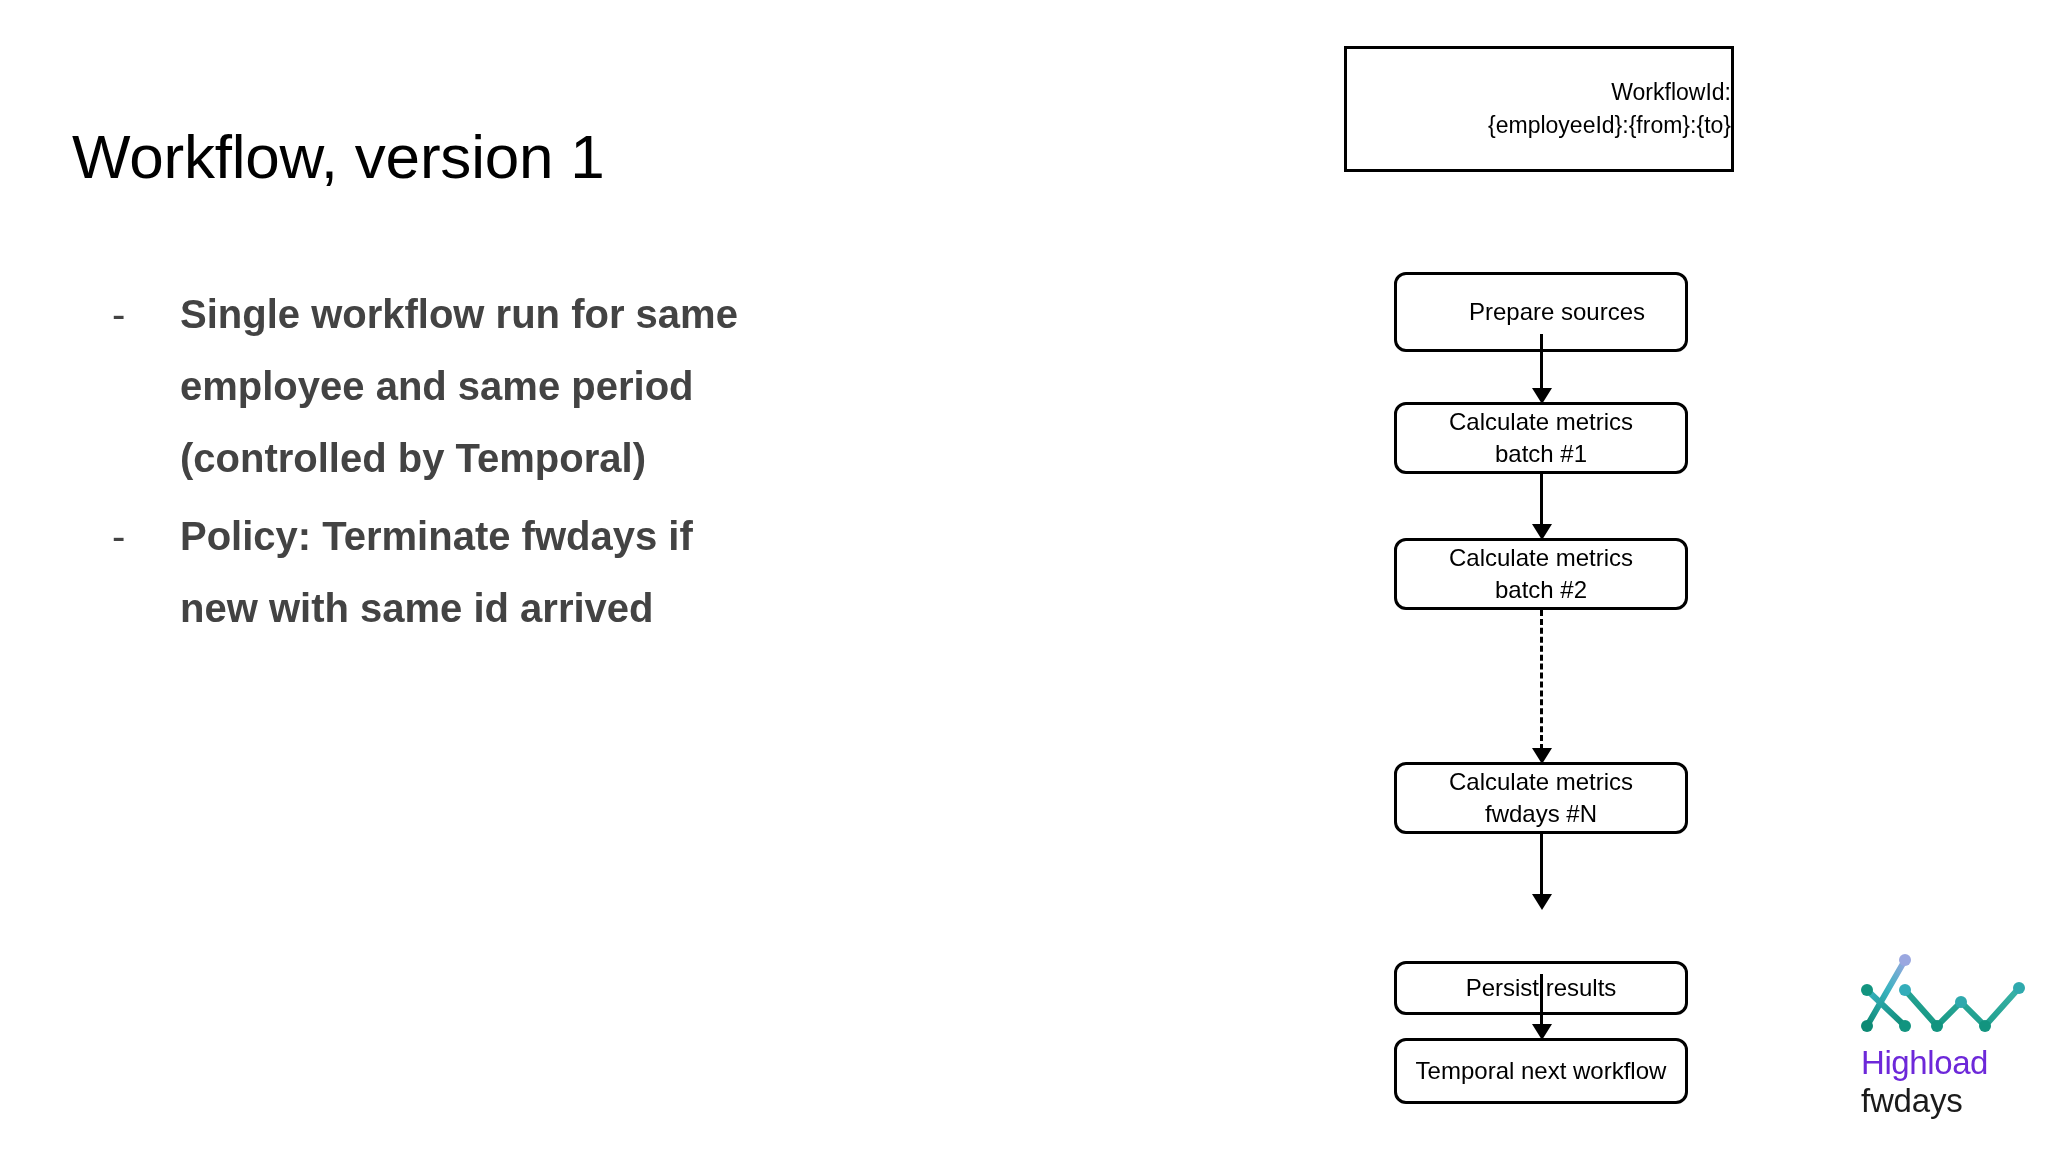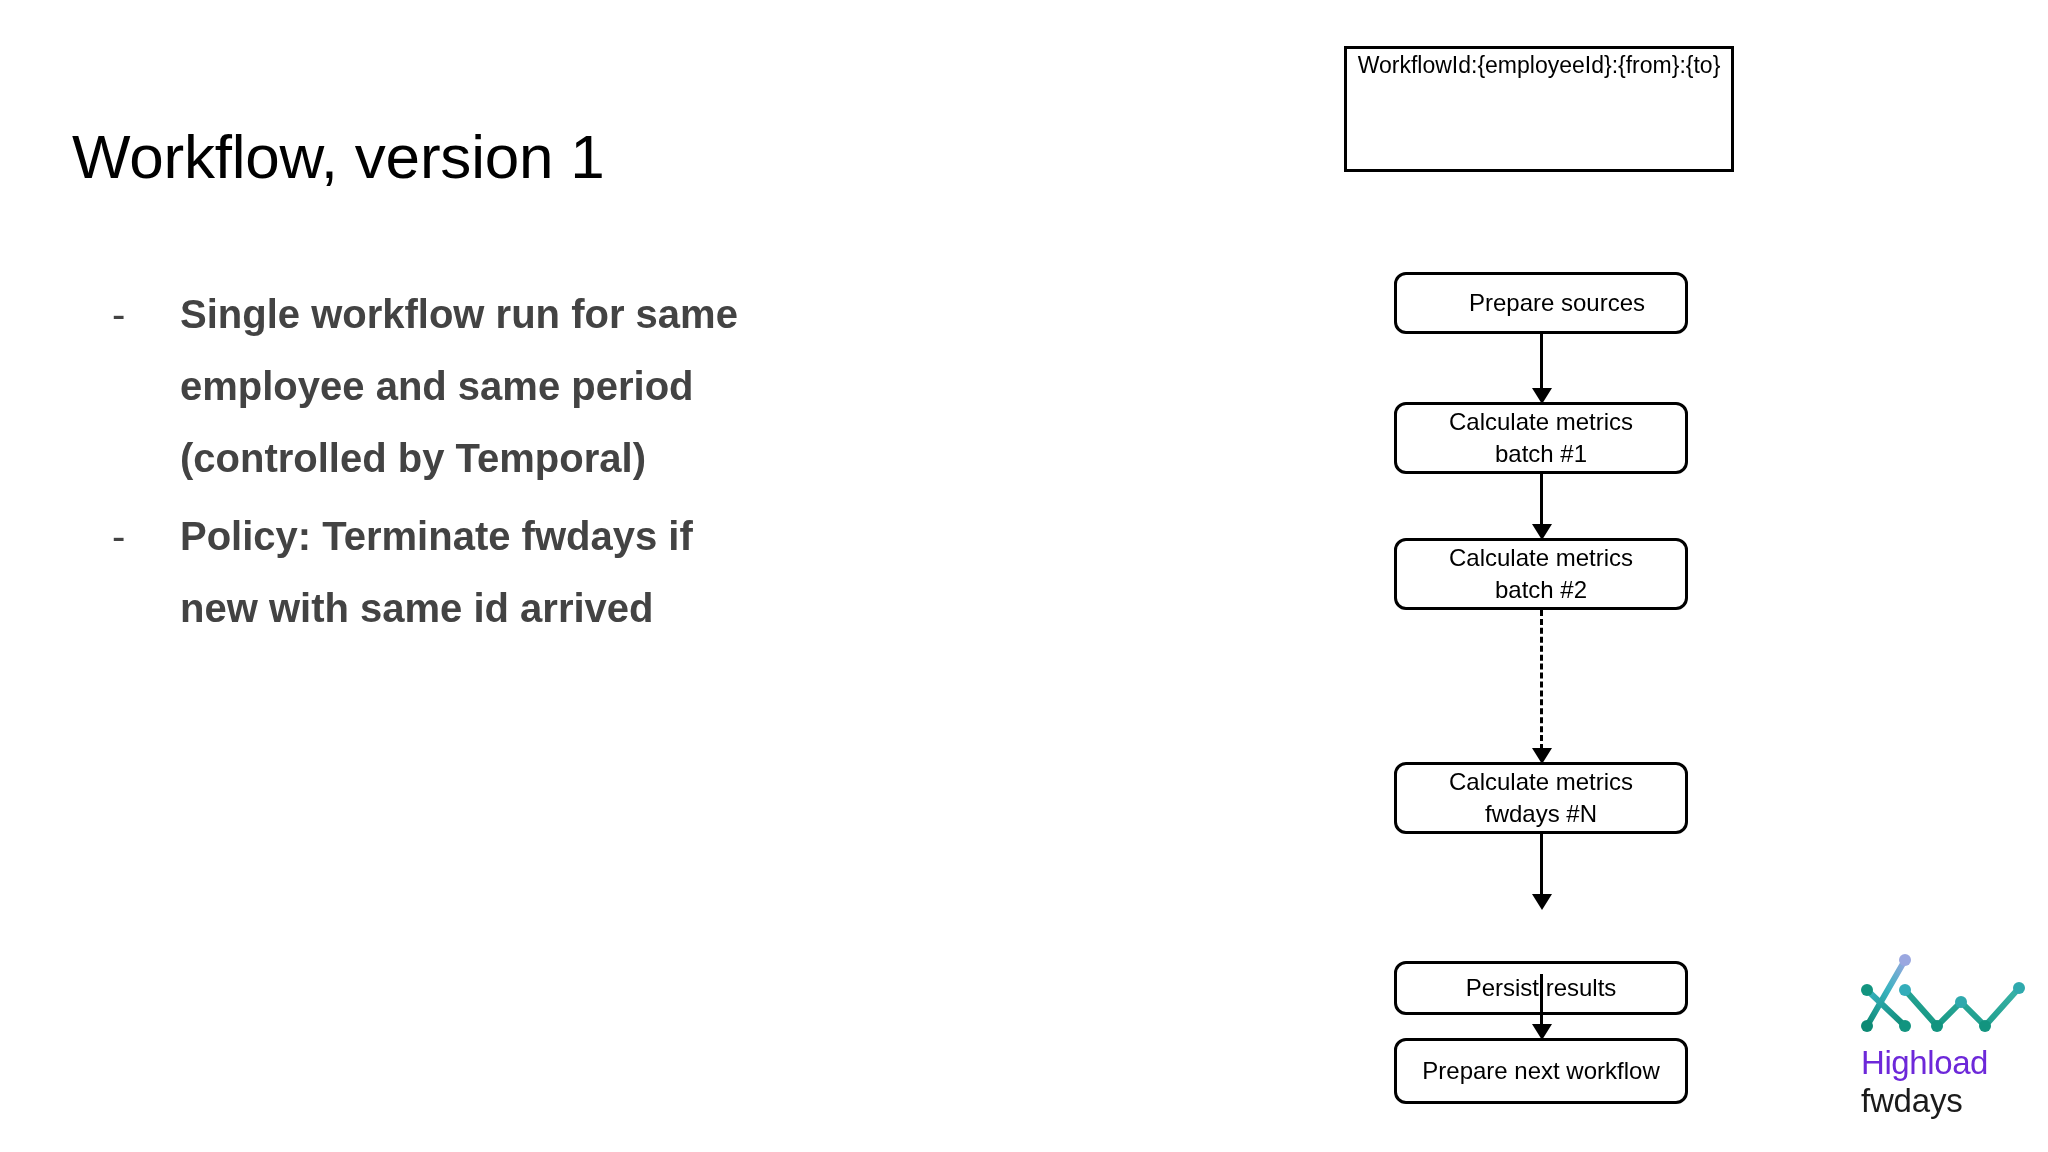--- a/index.html
+++ b/index.html
@@ -68,22 +68,22 @@
   .wf-id-box {
     position: absolute;
     left: 14px;
     top: 46px;
     width: 390px;
     height: 126px;
     box-sizing: border-box;
     border: 3px solid #000000;
     background: #ffffff;
     display: flex;
-    flex-direction: row;
-    align-items: flex-start;
+    flex-direction: column;
+    align-items: flex-end;
     justify-content: center;
   }
   .wf-id-box .line {
     font-size: 23px;
     line-height: 33px;
     color: #000000;
     white-space: nowrap;
   }
 
   .node {
@@ -100,21 +100,21 @@
     justify-content: center;
   }
   .node .nline {
     font-size: 24px;
     line-height: 32px;
     color: #000000;
     white-space: nowrap;
     text-align: center;
   }
 
-  .node.n1 { top: 272px; height: 62px; padding-left: 32px; }
+  .node.n1 { top: 272px; height: 80px; padding-left: 32px; }
   .node.n2 { top: 402px; height: 72px; }
   .node.n3 { top: 538px; height: 72px; }
   .node.n4 { top: 762px; height: 72px; }
   .node.n5 { top: 961px; height: 54px; }
   .node.n6 { top: 1038px; height: 66px; }
 
   
   .conn {
     position: absolute;
     left: 210px;
@@ -246,21 +246,21 @@
   <div class="node n5">
     <div class="nline">Persist results</div>
   </div>
 
   <div class="conn c5">
     <div class="shaft"></div>
     <div class="head"></div>
   </div>
 
   <div class="node n6">
-    <div class="nline">Prepare next workflow</div>
+    <div class="nline">Temporal next workflow</div>
   </div>
 
 </div>
 
 <div class="logo">
   <svg class="logo-mark" width="176" height="92" viewBox="0 0 176 92">
     <defs>
       <linearGradient id="g1" x1="0" y1="1" x2="1" y2="0">
         <stop offset="0" stop-color="#0d8a74"></stop>
         <stop offset="0.55" stop-color="#39b3c0"></stop>

